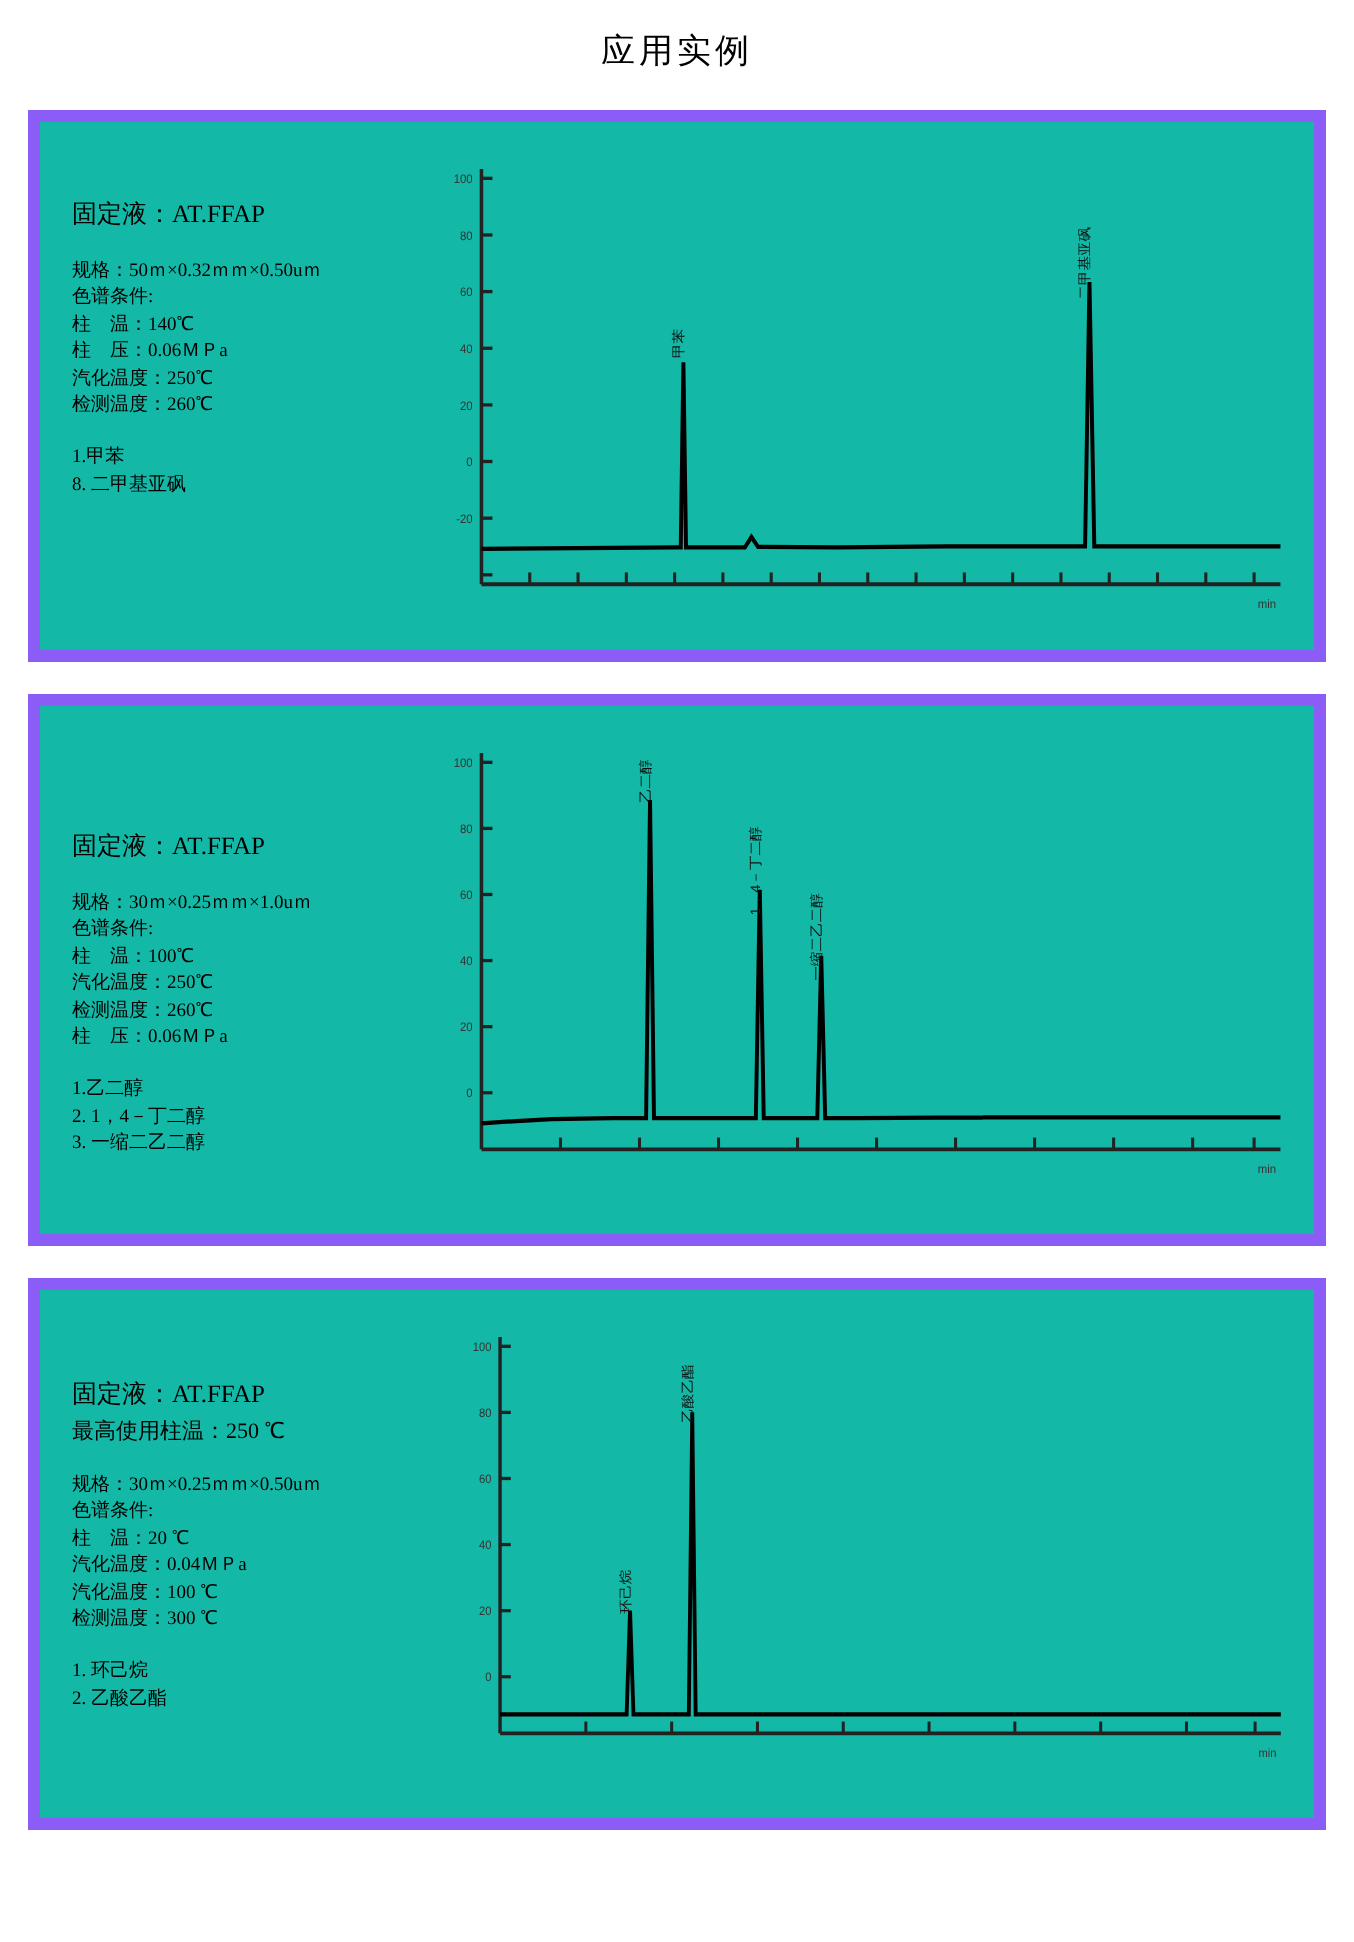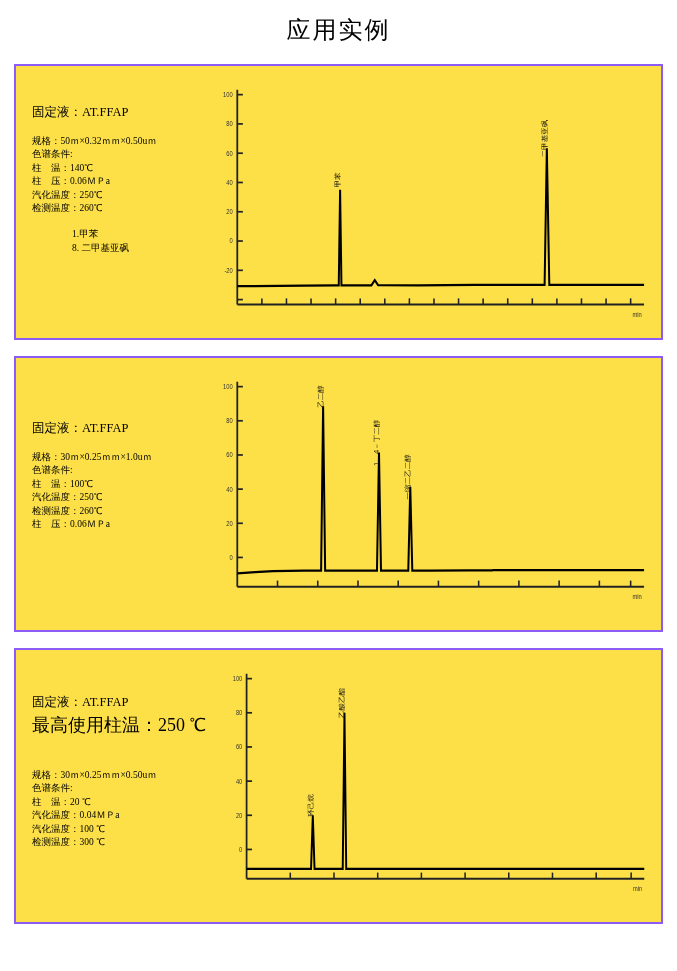--- a/index.html
+++ b/index.html
@@ -10,69 +10,68 @@
   body {
     width: 677px;
     height: 971px;
     font-family: "Liberation Serif", serif;
     color: #000;
     position: relative;
     overflow: hidden;
   }
   .page-title {
     text-align: center;
-    font-size: 24px;
+    font-size: 17px;
     font-family: "Liberation Serif", serif;
     letter-spacing: 2px;
     margin: 14px 0 0 0;
     padding: 0;
     font-weight: 400;
   }
   .panels {
     margin: 18px 14px 0 14px;
   }
   .panel {
-    border: 2px solid #8b5cf6;
+    border: 6px solid #8b5cf6;
     position: relative;
     margin-bottom: 16px;
     box-sizing: border-box;
-    background: #fde047;
+    background: #14b8a6;
   }
   .panel-1 { height: 276px; }
   .panel-2 { height: 276px; }
   .panel-3 { height: 276px; }
 
   .info-block {
     position: absolute;
     left: 16px;
     top: 38px;
     width: 180px;
   }
   .info-head {
     font-size: 12.5px;
     font-family: "Liberation Serif", serif;
     margin-bottom: 2px;
     white-space: nowrap;
   }
   .info-head2 {
-    font-size: 18px;
-    font-family: "Liberation Serif", serif;
-    margin-bottom: 20px;
+    font-size: 11px;
+    font-family: "Liberation Serif", serif;
+    margin-bottom: 2px;
     white-space: nowrap;
   }
   .info-spacer { height: 12px; }
   .info-line {
     font-size: 9.5px;
     font-family: "Liberation Serif", serif;
     line-height: 1.42;
     white-space: nowrap;
   }
   .peak-list {
     margin-top: 12px;
-    margin-left: 40px;
   }
   .peak-line {
     font-size: 9.5px;
     font-family: "Liberation Serif", serif;
     line-height: 1.45;
     white-space: nowrap;
   }
 
   .plot {
     position: absolute;
@@ -166,20 +165,25 @@
   <div class="panel panel-2">
     <div class="info-block" style="top:62px;">
       <div class="info-head">固定液：AT.FFAP</div>
       <div class="info-spacer"></div>
       <div class="info-line">规格：30ｍ×0.25ｍｍ×1.0uｍ</div>
       <div class="info-line">色谱条件:</div>
       <div class="info-line">柱　温：100℃</div>
       <div class="info-line">汽化温度：250℃</div>
       <div class="info-line">检测温度：260℃</div>
       <div class="info-line">柱　压：0.06ＭＰa</div>
+      <div class="peak-list">
+        <div class="peak-line">1.乙二醇</div>
+        <div class="peak-line">2. 1，4－丁二醇</div>
+        <div class="peak-line">3. 一缩二乙二醇</div>
+      </div>
     </div>
     <div class="plot">
       <svg viewBox="0 0 200 100" preserveAspectRatio="none">
         <g>
           <path class="axis-line" d="M 14 4 L 14 88"></path>
           <line class="tickmark" x1="14" y1="6" x2="16.5" y2="6"></line>
           <line class="tickmark" x1="14" y1="20" x2="16.5" y2="20"></line>
           <line class="tickmark" x1="14" y1="34" x2="16.5" y2="34"></line>
           <line class="tickmark" x1="14" y1="48" x2="16.5" y2="48"></line>
           <line class="tickmark" x1="14" y1="62" x2="16.5" y2="62"></line>
@@ -217,20 +221,24 @@
     <div class="info-block" style="top:44px;">
       <div class="info-head">固定液：AT.FFAP</div>
       <div class="info-head2">最高使用柱温：250 ℃</div>
       <div class="info-spacer"></div>
       <div class="info-line">规格：30ｍ×0.25ｍｍ×0.50uｍ</div>
       <div class="info-line">色谱条件:</div>
       <div class="info-line">柱　温：20 ℃</div>
       <div class="info-line">汽化温度：0.04ＭＰa</div>
       <div class="info-line">汽化温度：100 ℃</div>
       <div class="info-line">检测温度：300 ℃</div>
+      <div class="peak-list">
+        <div class="peak-line">1. 环己烷</div>
+        <div class="peak-line">2. 乙酸乙酯</div>
+      </div>
     </div>
     <div class="plot" style="left:200px;">
       <svg viewBox="0 0 200 100" preserveAspectRatio="none">
         <g>
           <path class="axis-line" d="M 14 4 L 14 88"></path>
           <line class="tickmark" x1="14" y1="6" x2="16.5" y2="6"></line>
           <line class="tickmark" x1="14" y1="20" x2="16.5" y2="20"></line>
           <line class="tickmark" x1="14" y1="34" x2="16.5" y2="34"></line>
           <line class="tickmark" x1="14" y1="48" x2="16.5" y2="48"></line>
           <line class="tickmark" x1="14" y1="62" x2="16.5" y2="62"></line>

